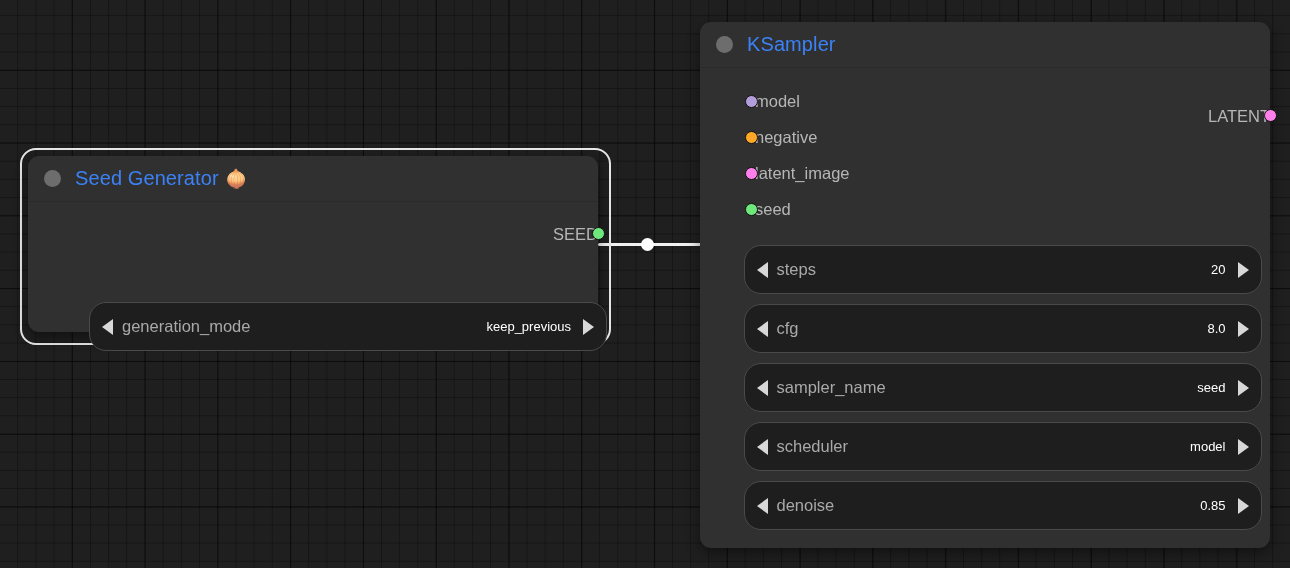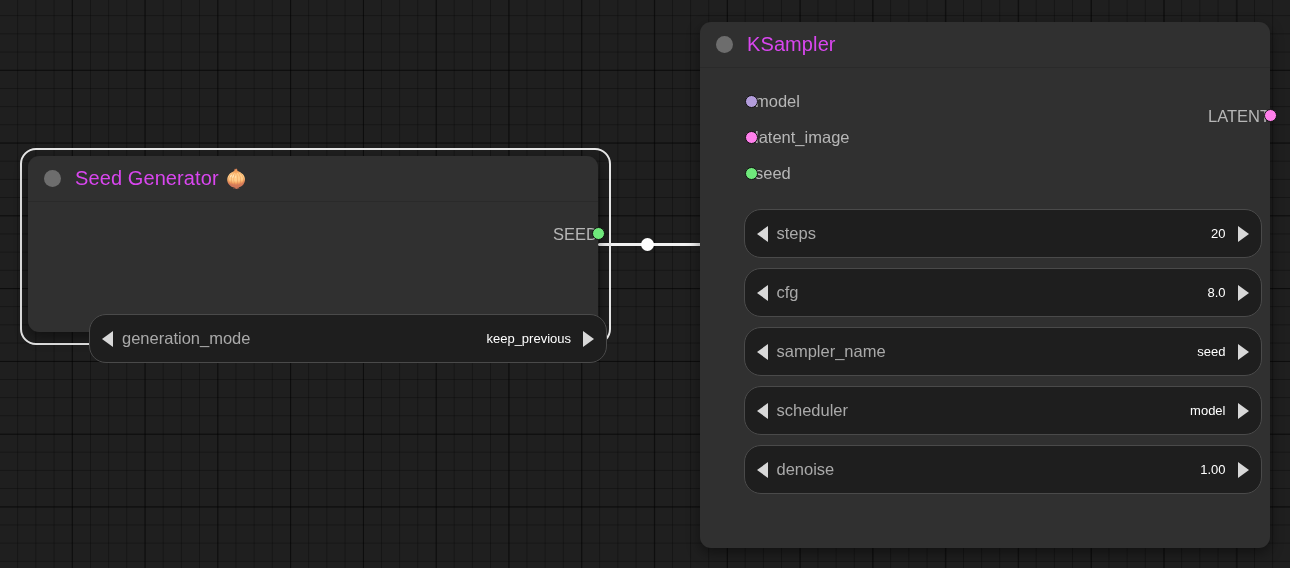--- a/index.html
+++ b/index.html
@@ -66,21 +66,21 @@
   }
   .collapse-dot {
     width: 17px;
     height: 17px;
     border-radius: 50%;
     background: #6d6d6d;
     flex: 0 0 auto;
   }
   .node-title {
     margin-left: 14px;
-    color: #d946ef;
+    color: #3b82f6;
     font-size: 20px;
     letter-spacing: 0.1px;
     white-space: nowrap;
   }
   .title-emoji {
     margin-left: 7px;
     font-size: 18px;
   }
   .node-body {
     position: relative;
@@ -172,21 +172,21 @@
       <span class="title-emoji">🧅</span>
     </div>
 
     <div class="node-body">
 
       <div class="out-abs" style="left:0; right:0; top:14px;">
         <span class="port-label">SEED</span>
         <div class="port-dot out" style="top:11px; background:#6fe87b;"></div>
       </div>
 
-      <div class="widget" style="position:absolute; left:26px; top:112px; width:518px;">
+      <div class="widget" style="position:absolute; left:26px; top:100px; width:518px;">
         <span class="arrow left"></span>
         <span class="widget-label">generation_mode</span>
         <span class="widget-value">keep_previous</span>
         <span class="arrow right"></span>
       </div>
 
     </div>
   </div>
 
   <div class="node" style="left:700px; top:22px; width:570px; height:526px;">
@@ -197,20 +197,24 @@
     </div>
 
     <div class="node-body">
 
       <div class="port-row input" style="margin-top:15px;">
         <div class="port-dot in" style="left:10px; background:#b39ddb;"></div>
         <span class="port-label">model</span>
       </div>
 
 
+      <div class="port-row input">
+        <div class="port-dot in" style="left:10px; background:#ffa726;"></div>
+        <span class="port-label">negative</span>
+      </div>
 
       <div class="port-row input">
         <div class="port-dot in" style="left:10px; background:#ff7feb;"></div>
         <span class="port-label">latent_image</span>
       </div>
 
       <div class="port-row input">
         <div class="port-dot in" style="left:10px; background:#6fe87b;"></div>
         <span class="port-label">seed</span>
       </div>
@@ -245,21 +249,21 @@
         <div class="widget" style="width:518px;">
           <span class="arrow left"></span>
           <span class="widget-label">scheduler</span>
           <span class="widget-value">model</span>
           <span class="arrow right"></span>
         </div>
 
         <div class="widget" style="width:518px;">
           <span class="arrow left"></span>
           <span class="widget-label">denoise</span>
-          <span class="widget-value">1.00</span>
+          <span class="widget-value">0.85</span>
           <span class="arrow right"></span>
         </div>
       </div>
 
     </div>
   </div>
 
 </div>
 
 </body></html>

